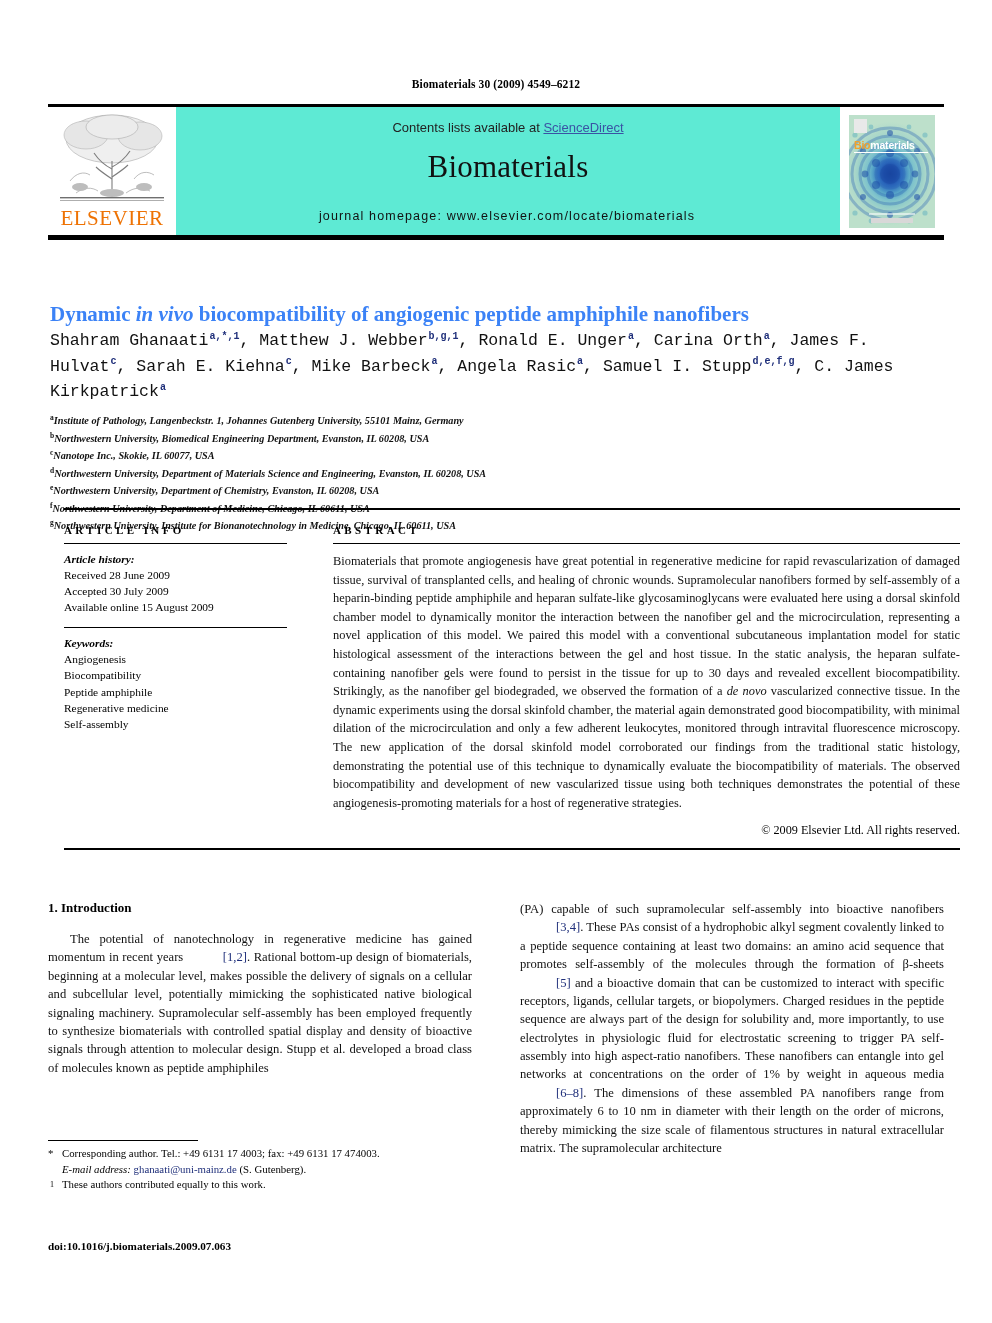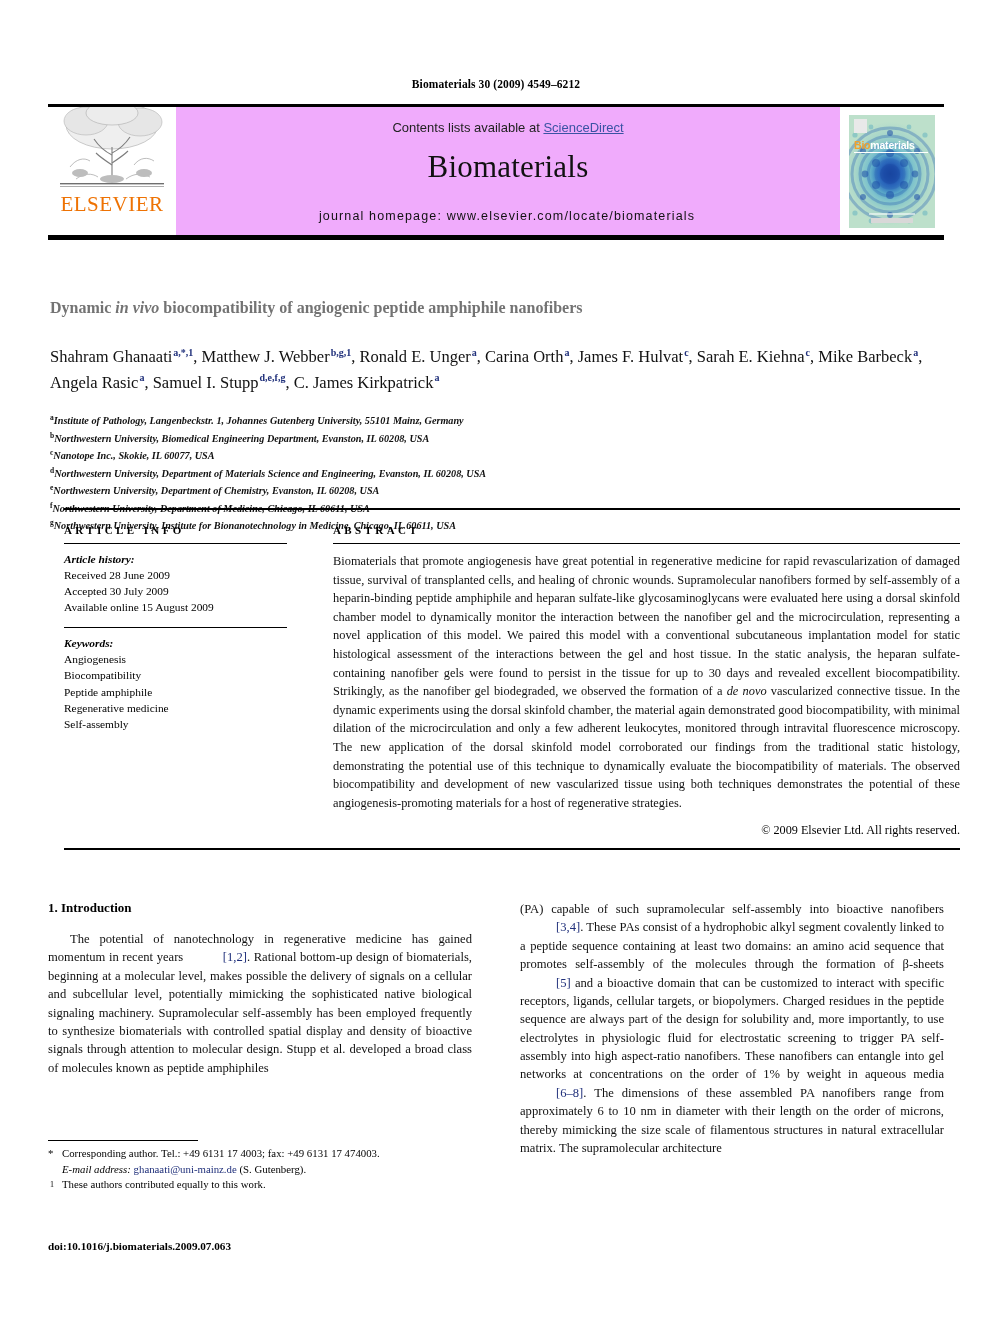--- a/index.html
+++ b/index.html
@@ -22,21 +22,21 @@
   
   .masthead { position:absolute; top:104px; left:48px; width:896px; }
   .mast-rule-top { height:3px; background:#000; width:896px; }
   .mast-body { display:flex; height:128px; }
   .mast-logo {
     width:128px; flex:0 0 128px; background:#fff;
     display:flex; flex-direction:column; justify-content:flex-end;
     align-items:center; position:relative; overflow:hidden;
   }
   .mast-center {
-    flex:1 1 auto; background:#f0abfc; position:relative;
+    flex:1 1 auto; background:#5eead4; position:relative;
     display:flex; flex-direction:column; align-items:center;
   }
   .mast-cover { width:104px; flex:0 0 104px; background:#fff; display:flex; align-items:center; justify-content:center; }
   .contents-line {
     margin-top:13px; font-family:"Liberation Sans", sans-serif;
     font-size:13px; color:#222;
   }
   .sd-link { color:#3a53a4; }
   .journal-name {
     margin-top:14px; font-family:"Liberation Serif", serif;
@@ -47,21 +47,21 @@
     font-family:"Liberation Sans", sans-serif; font-size:12.5px;
     letter-spacing:1.15px; color:#111;
   }
   .mast-rule-bot { height:5px; background:#000; width:896px; }
 
   
   .tree-wrap { width:112px; height:98px; position:relative; }
   .elsevier-word {
     font-family:"Liberation Serif", serif; font-size:21px;
     color:#ee7203; letter-spacing:.5px; line-height:1;
-    margin-bottom:20px; margin-top:1px;
+    margin-bottom:6px; margin-top:1px;
   }
 
   
   .cover {
     width:86px; height:113px; position:relative; overflow:hidden;
     background:radial-gradient(ellipse 54% 46% at 48% 52%, #123a96 0%, #1b4aa8 14%, #2f6fc0 26%, #5aa8c8 40%, #7fc3cc 52%, #93cdc9 64%, #a8d6c9 76%, #bde0cb 100%);
   }
   .cover-rings { position:absolute; inset:0; }
   .cover-title {
     position:absolute; top:24px; left:5px; font-family:"Liberation Sans", sans-serif;
@@ -70,29 +70,28 @@
   .cover-bio { color:#f0a12e; }
   .cover-mat { color:#ffffff; }
   .cover-underline { position:absolute; top:37px; left:5px; width:74px; height:1.5px; background:#fff; }
   .cover-elsbox { position:absolute; top:4px; left:5px; width:13px; height:14px; background:#e9e9e9; }
   .cover-footbar { position:absolute; bottom:5px; left:22px; width:42px; height:5px; background:#d8d8d8; }
   .cover-foottxt { position:absolute; bottom:13px; left:20px; width:46px; height:2px; background:rgba(255,255,255,.55); }
 
   
   .title {
     position:absolute; top:288px; left:50px; width:890px;
-    font-family:"Liberation Serif", serif; font-size:16px; line-height:1.18;
-    color:#737373;
+    font-family:"Liberation Serif", serif; font-size:21px; line-height:1.18;
+    color:#3b82f6;
   }
   .title i { font-style:italic; }
   .authors {
     position:absolute; top:328px; left:50px; width:890px;
-    font-family:Liberation Serif, serif; font-size:16.5px; line-height:1.55;
+    font-family:Liberation Mono, monospace; font-size:16.5px; line-height:1.55;
     color:#111;
-    margin-top:16px;
   }
   .authors sup { color:#1f2f7a; font-size:10px; font-weight:bold; padding-left:1px; }
 
   .affils {
     position:absolute; top:412px; left:50px; width:890px;
     font-family:"Liberation Serif", serif; font-size:10.2px; line-height:1.58;
     font-style:italic; font-weight:bold; color:#111;
   }
   .affils sup { font-size:7.5px; font-style:normal; }
 

